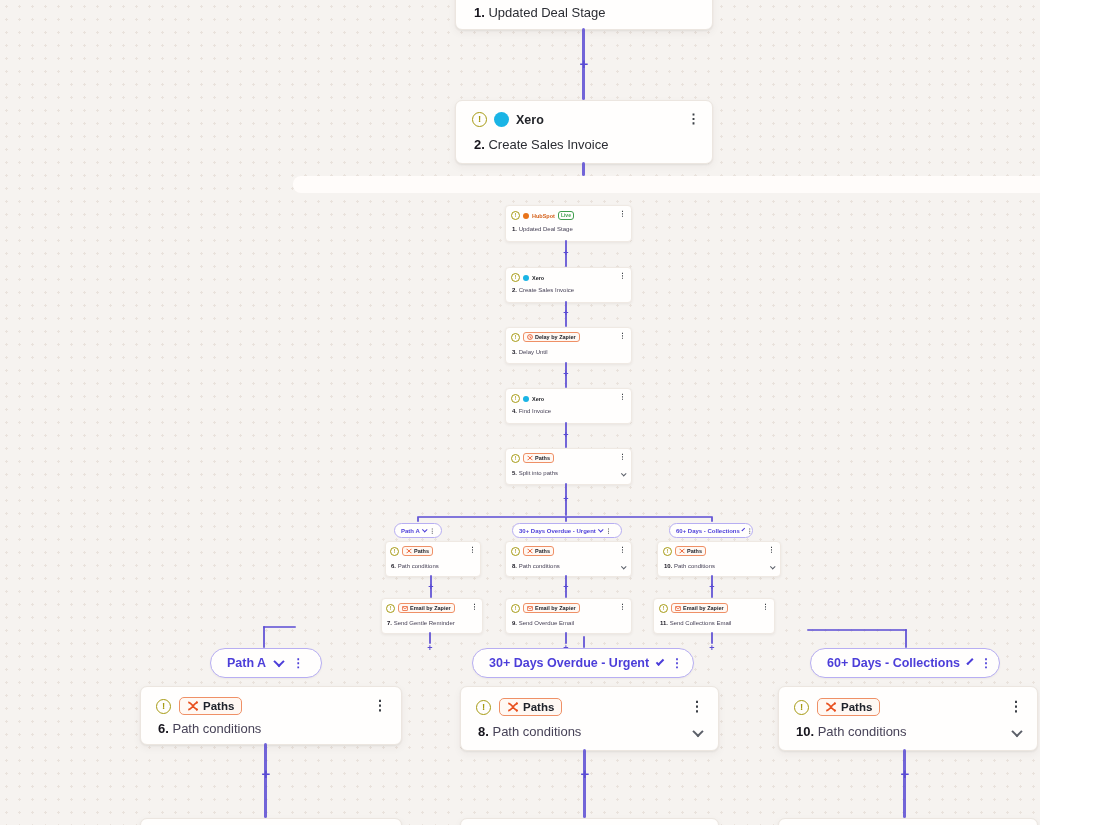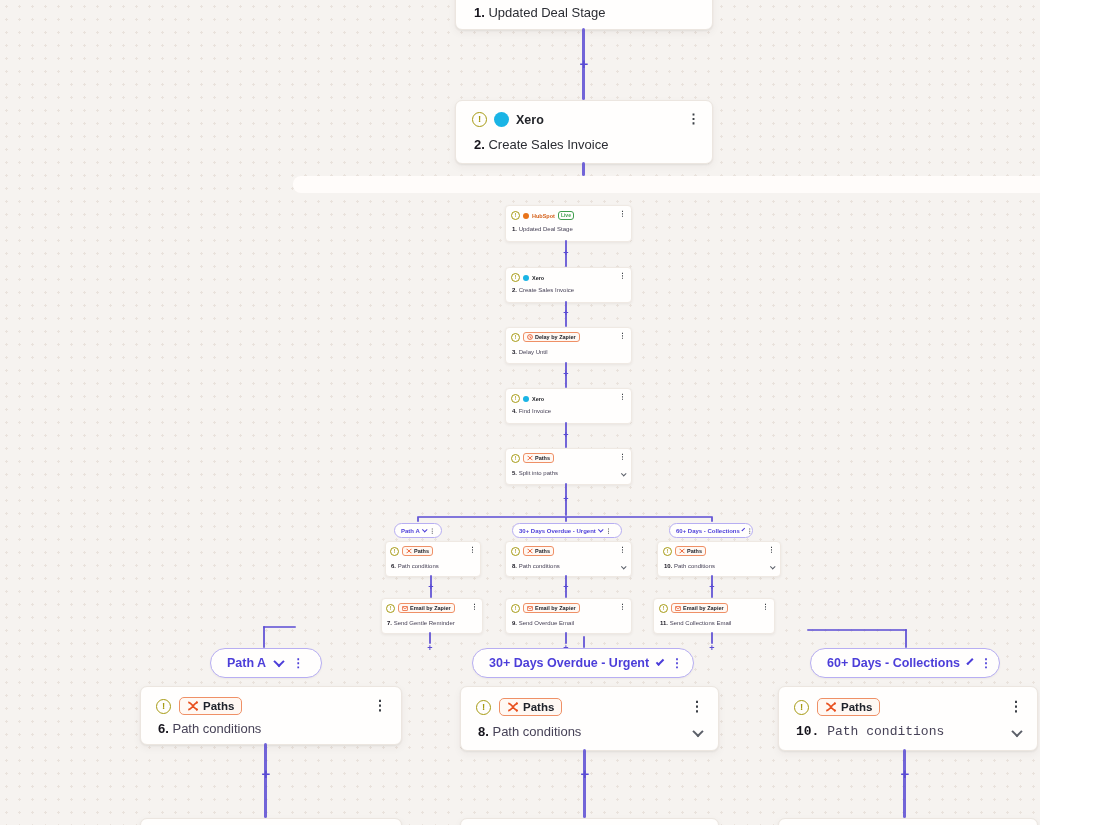--- a/index.html
+++ b/index.html
@@ -332,21 +332,21 @@
       <span class="badge">
         <svg class="paths-ic" width="12" height="12" viewBox="0 0 10 10">
             <path d="M1 8C4 8 6 2 9 2M1 2C4 2 6 8 9 8" stroke="#e8501f" stroke-width="1.5" fill="none"></path>
             <path d="M7.5 0.8L9.3 2L7.5 3.2z" fill="#e8501f"></path>
             <path d="M7.5 6.8L9.3 8L7.5 9.2z" fill="#e8501f"></path>
           </svg>
         <span>Paths</span>
       </span>
     </div>
     <div class="kebab" style="position:absolute;right:14px;top:11px;font-size:14px;">⋮</div>
-    <div class="title" style="left:17px;top:37px;font-family:Liberation Mono, monospace;"><b>10.</b> <span style="color:#474257;">Path conditions</span></div>
+    <div class="title" style="left:17px;top:37px;"><b>10.</b> <span style="color:#474257;">Path conditions</span></div>
     <span class="caret cardcaret" style="right:16px;top:42px;"></span>
   </div>
 
   <div class="vline" style="left:264px;top:743px;width:3px;height:75px;"></div>
   <div class="plus big" style="left:258px;top:766px;">+</div>
   <div class="vline" style="left:583px;top:749px;width:3px;height:69px;"></div>
   <div class="plus big" style="left:577px;top:766px;">+</div>
   <div class="vline" style="left:903px;top:749px;width:3px;height:69px;"></div>
   <div class="plus big" style="left:897px;top:766px;">+</div>
 

